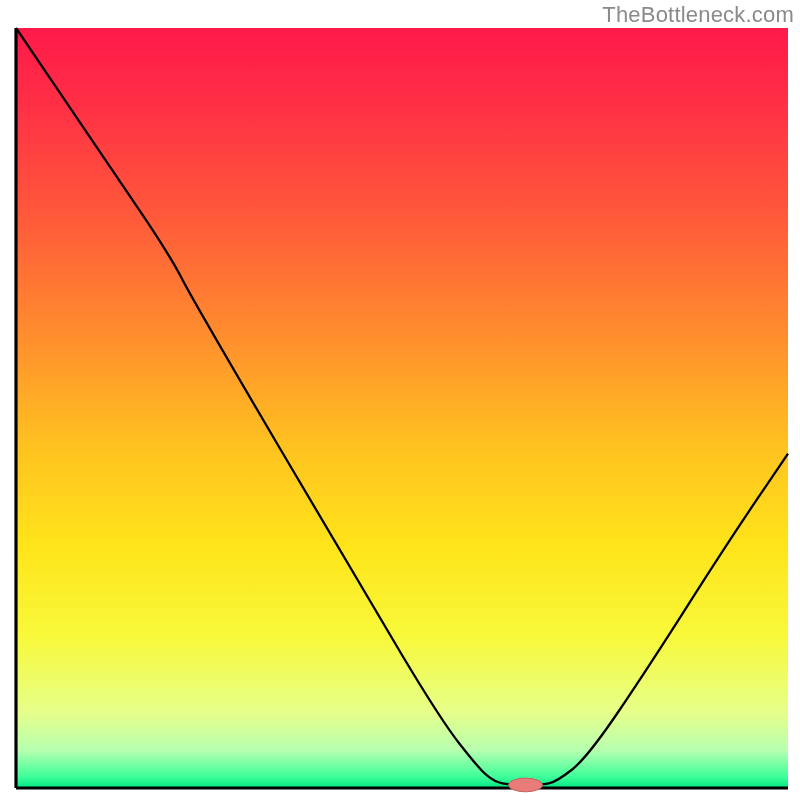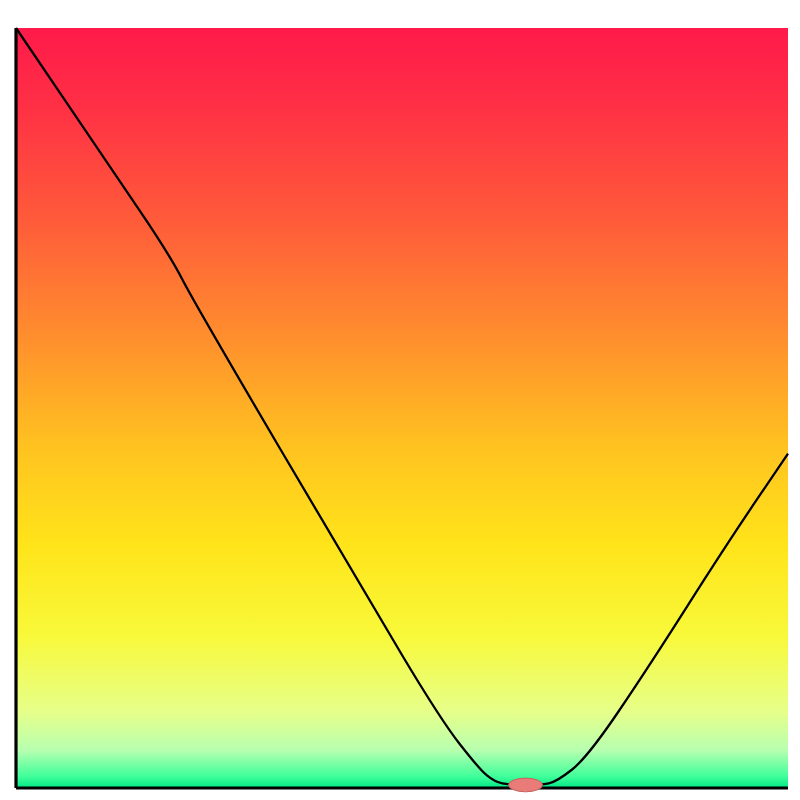--- a/index.html
+++ b/index.html
@@ -27,20 +27,21 @@
   svg.plot {
     position: absolute;
     top: 0;
     left: 0;
   }
 </style>
 </head>
 <body>
 
 <div class="chart-container">
+  <div class="watermark">TheBottleneck.com</div>
   <svg class="plot" width="800" height="800" viewBox="0 0 800 800">
     <defs>
       <linearGradient id="bg-grad" x1="0" y1="0" x2="0" y2="1">
           <stop offset="0%" stop-color="#ff1a4a"></stop>
           <stop offset="10%" stop-color="#ff2f45"></stop>
           <stop offset="25%" stop-color="#ff5a3a"></stop>
           <stop offset="40%" stop-color="#ff8c2e"></stop>
           <stop offset="55.00000000000001%" stop-color="#ffc220"></stop>
           <stop offset="68%" stop-color="#ffe41a"></stop>
           <stop offset="80%" stop-color="#f8f93a"></stop>

